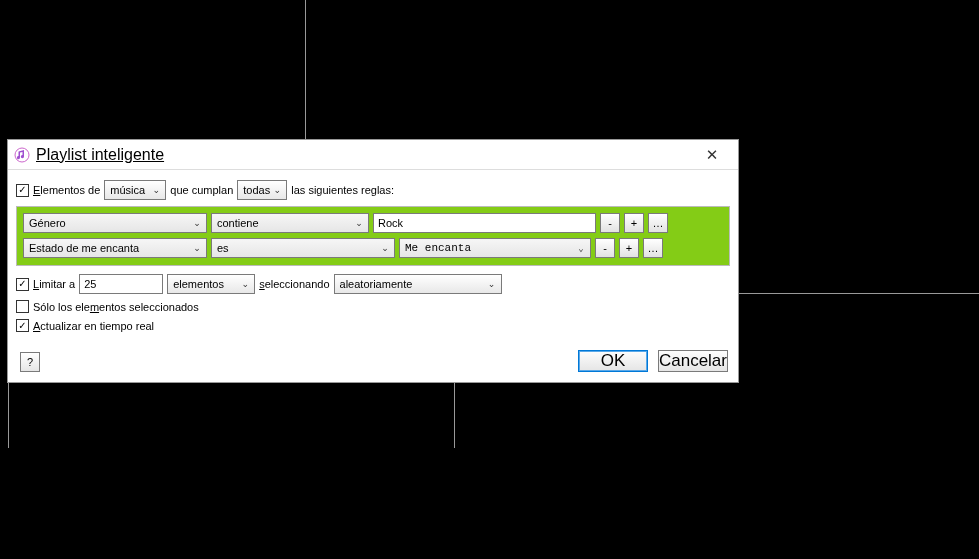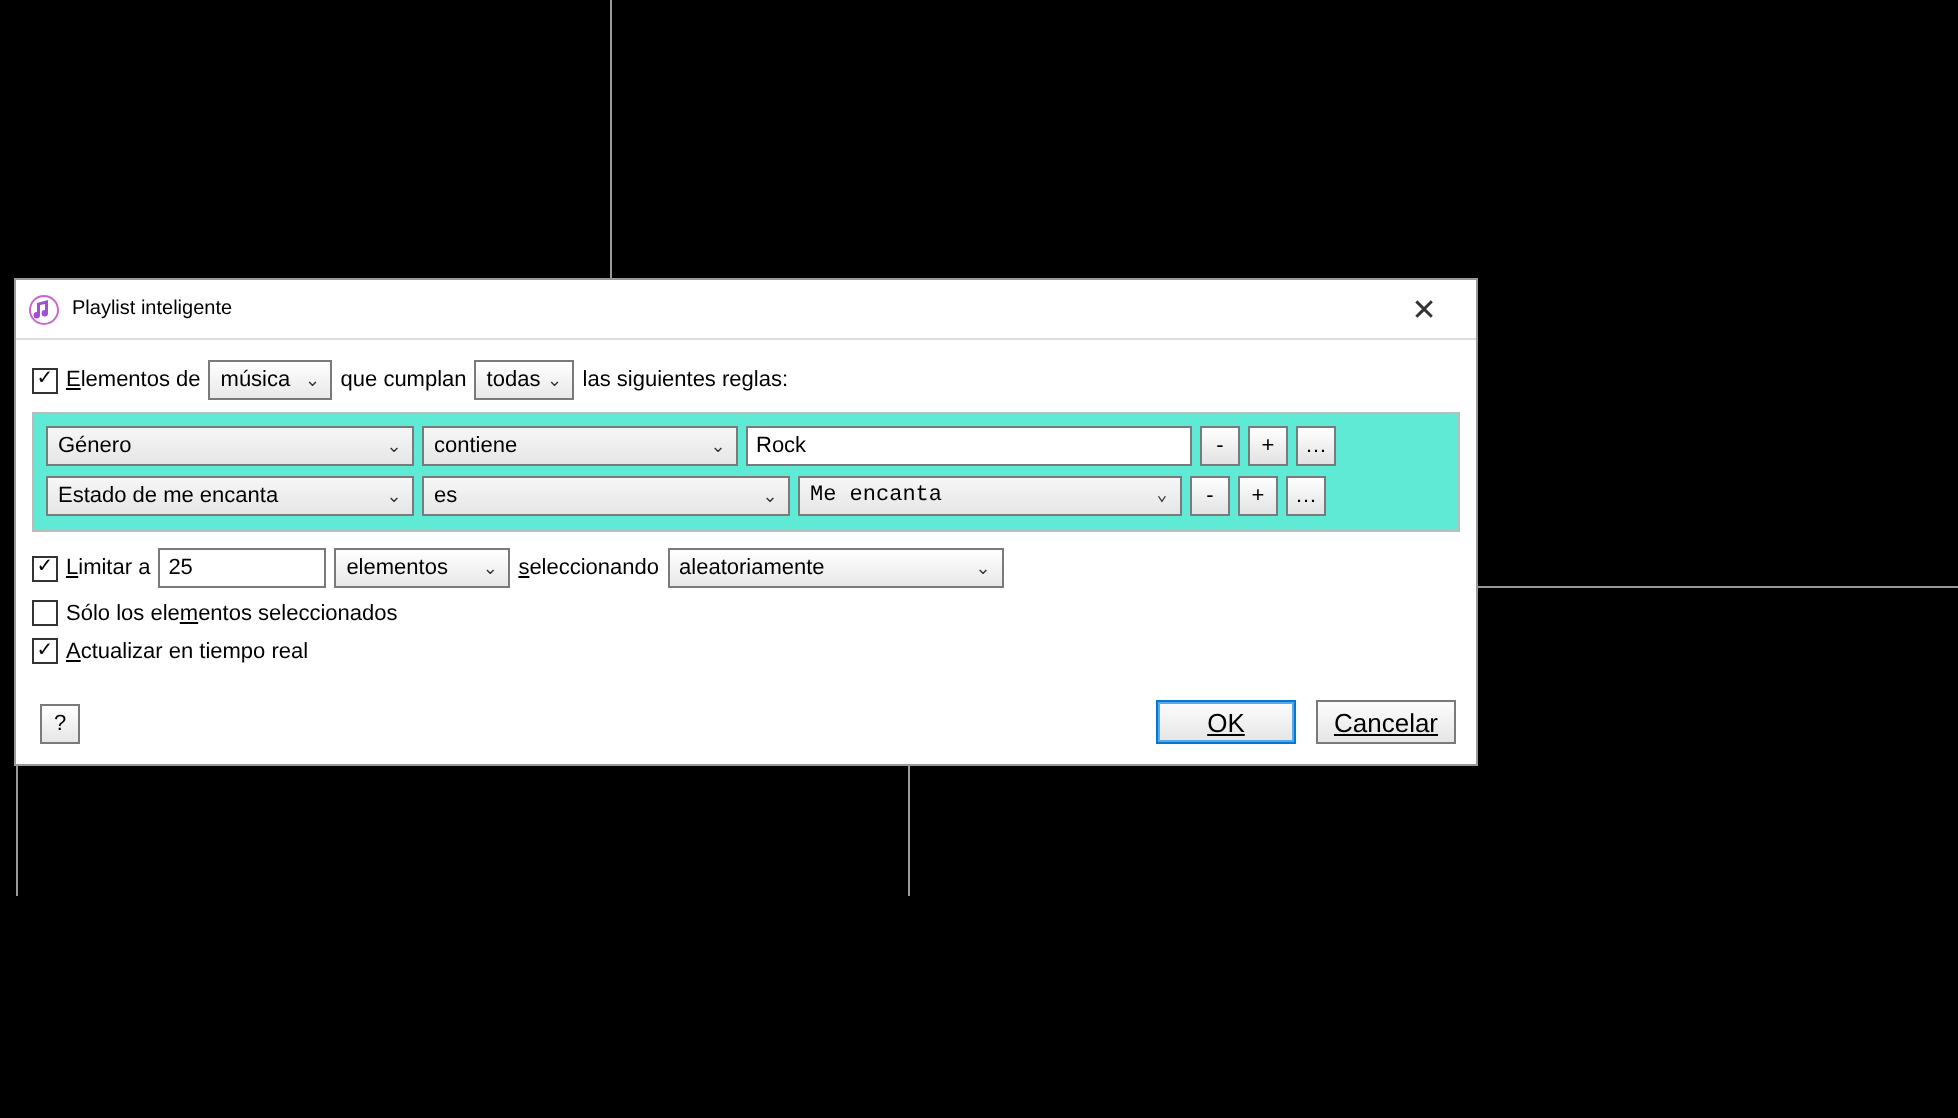--- a/index.html
+++ b/index.html
@@ -31,22 +31,23 @@
     align-items: center;
     padding: 0 6px;
     border-bottom: 1px solid #ddd;
   }
   .titlebar .icon {
     width: 16px; height: 16px;
     margin-right: 6px;
     position: relative;
   }
   .titlebar .title {
-    font-size: 10px;
+    font-size: 16px;
     flex: 1;
+    text-decoration: underline;
   }
   .close-x {
     width: 40px;
     text-align: center;
     font-size: 15px;
     cursor: pointer;
     color: #333;
   }
   .content {
     padding: 10px 8px 10px 8px;
@@ -96,21 +97,21 @@
     border: 1px solid #7a7a7a;
     background: #fff;
     padding: 0 4px;
     display: inline-flex;
     align-items: center;
   }
   .rules-panel {
     border: 1px solid #bbb;
     padding: 6px 6px 2px 6px;
     margin: 4px 0 8px 0;
-    background: #5eead4;
+    background: #84cc16;
   }
   .rule-row {
     display: flex;
     align-items: center;
     gap: 4px;
     margin-bottom: 5px;
   }
   .rule-btn {
     width: 20px; height: 20px;
     border: 1px solid #7a7a7a;
@@ -129,22 +130,21 @@
   }
   .btn {
     min-width: 70px;
     height: 22px;
     border: 1px solid #7a7a7a;
     background: linear-gradient(#fdfdfd,#e5e5e5);
     display: inline-flex;
     align-items: center;
     justify-content: center;
     cursor: pointer;
-    font-size: 13px;
-    text-decoration: underline;
+    font-size: 17px;
   }
   .btn.primary {
     border: 1px solid #0078d7;
     box-shadow: inset 0 0 0 1px #5aa8e8;
   }
   .help-btn {
     width: 20px; height: 20px;
     border: 1px solid #7a7a7a;
     background: linear-gradient(#fff,#e6e6e6);
     display: inline-flex;

